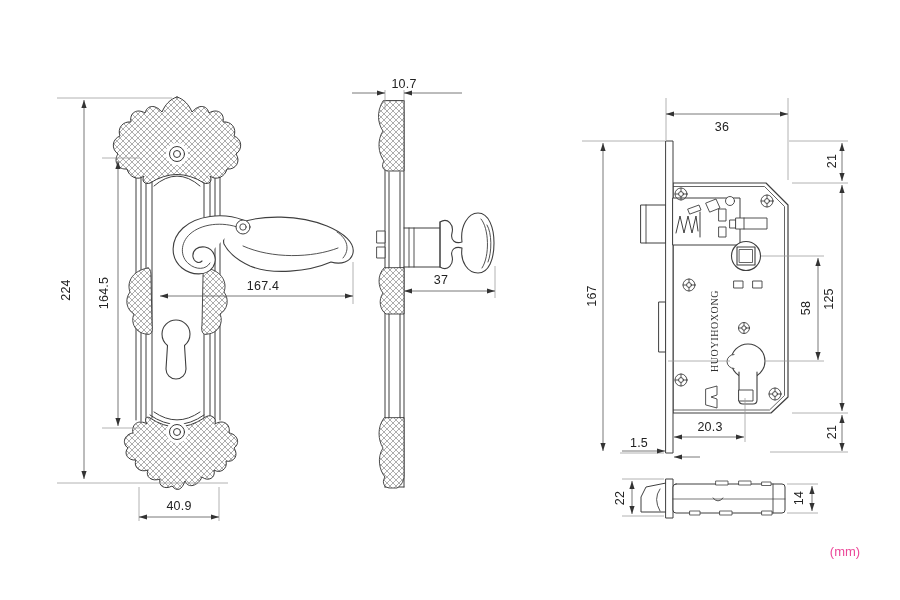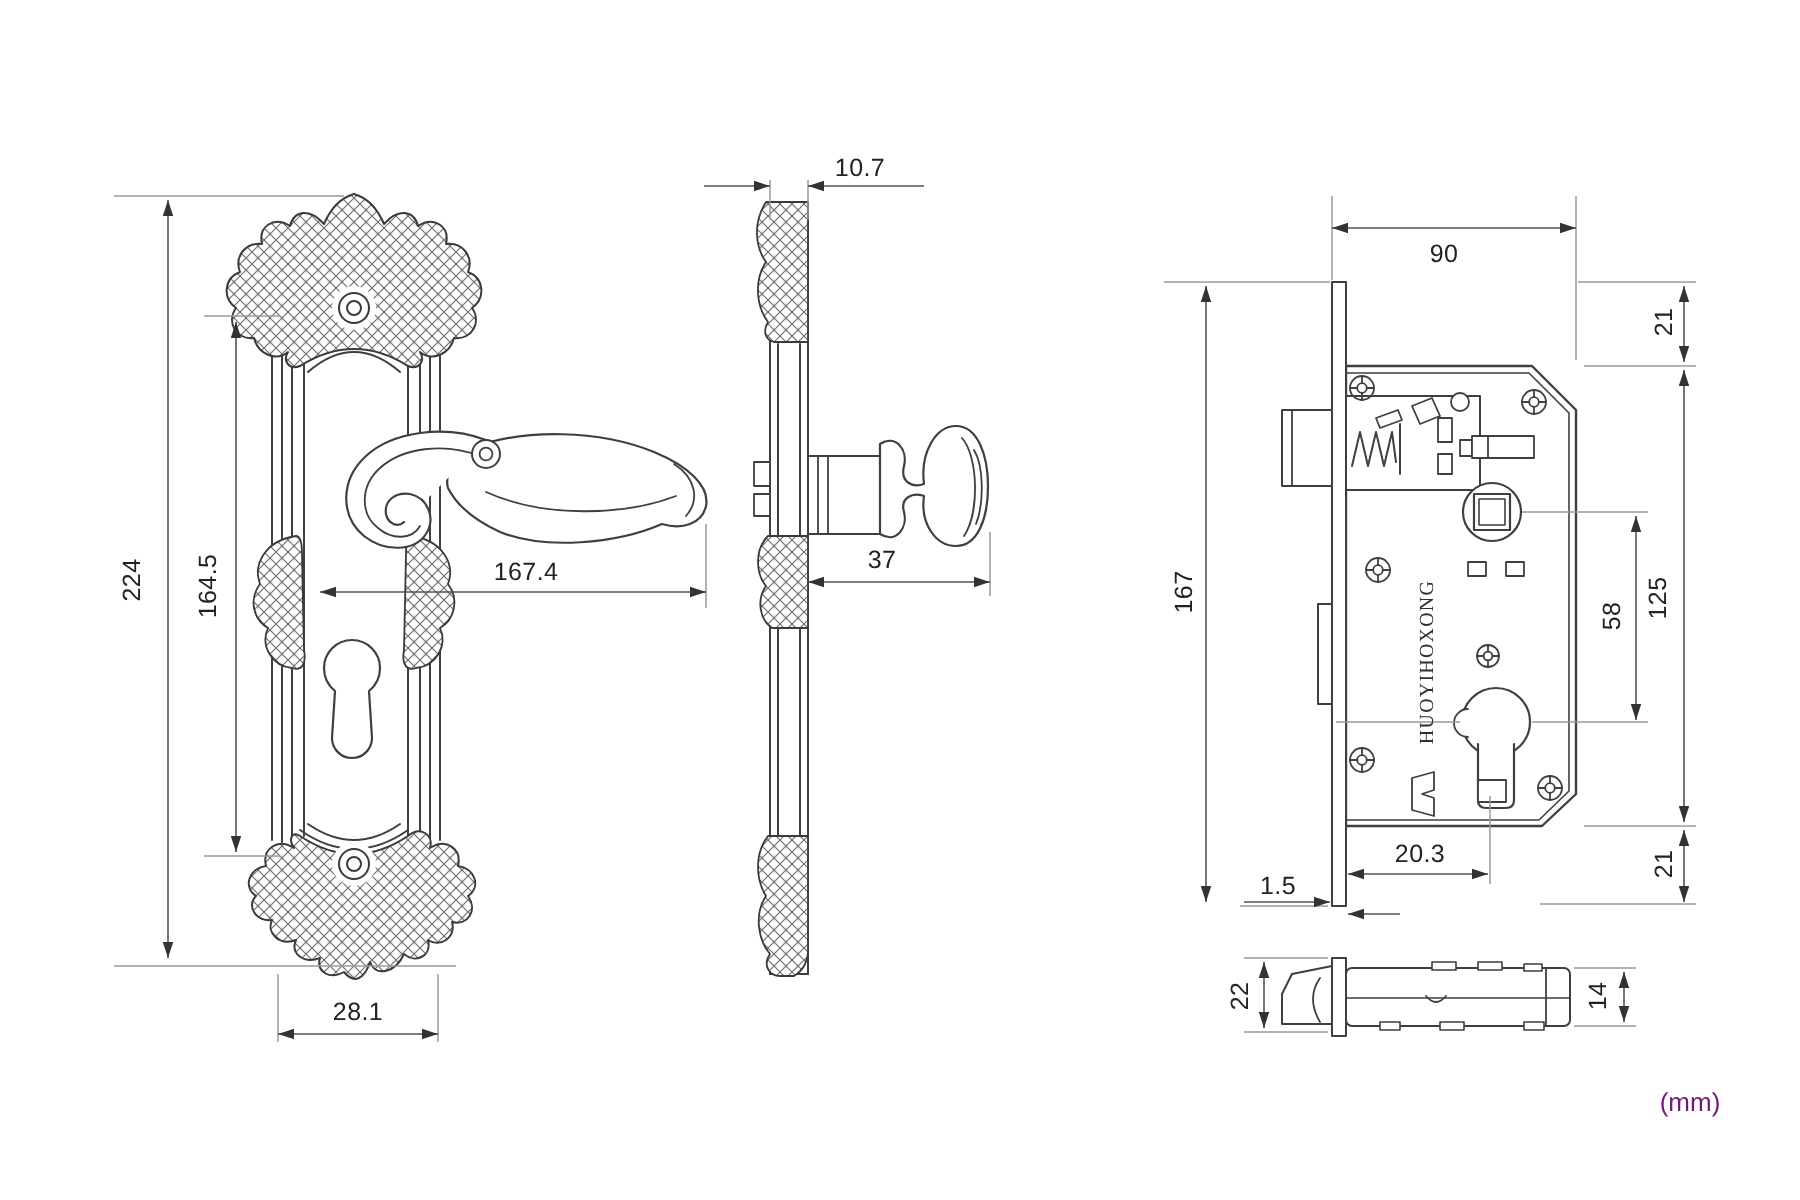--- a/index.html
+++ b/index.html
@@ -5,21 +5,21 @@
   html,body{margin:0;padding:0;background:#ffffff;}
   .canvas{position:relative;width:900px;height:600px;background:#fff;overflow:hidden;
           font-family:"Liberation Sans",sans-serif;}
   .canvas svg{position:absolute;left:0;top:0;}
   .dim{position:absolute;font-size:12.5px;color:#222;white-space:nowrap;
        transform:translate(-50%,-50%);letter-spacing:.2px;}
   .dim.rot{transform:translate(-50%,-50%) rotate(-90deg);}
   .brand{position:absolute;font-family:"Liberation Serif",serif;font-size:10px;
          letter-spacing:.6px;color:#2f2f2f;white-space:nowrap;
          transform:translate(-50%,-50%) rotate(-90deg);}
-  .units{position:absolute;font-size:13px;color:#701a75;transform:translate(-50%,-50%);}
+  .units{position:absolute;font-size:13px;color:#ec4899;transform:translate(-50%,-50%);}
 </style>
 </head>
 <body>
 
 <div class="canvas">
 
 <svg width="900" height="600" viewBox="0 0 900 600">
   <defs>
     <pattern id="xh" patternUnits="userSpaceOnUse" width="6" height="6">
       <rect width="6" height="6" fill="#ffffff"></rect>
@@ -333,26 +333,26 @@
           <polygon points="632,514 629.4,506 634.6,506"></polygon>
       <polygon points="812,486 809.4,494 814.6,494"></polygon>
           <polygon points="812,511 809.4,503 814.6,503"></polygon>
     </g>
   </g>
 </svg>
 
 <div class="dim rot" style="left:66px;top:290px">224</div>
 <div class="dim rot" style="left:104px;top:293px">164.5</div>
 <div class="dim" style="left:263px;top:286px">167.4</div>
-<div class="dim" style="left:179px;top:506px">28.1</div>
-
-<div class="dim" style="left:430px;top:84px">10.7</div>
+<div class="dim" style="left:179px;top:506px">40.9</div>
+
+<div class="dim" style="left:404px;top:84px">10.7</div>
 <div class="dim" style="left:441px;top:280px">37</div>
 
-<div class="dim" style="left:722px;top:127px">90</div>
+<div class="dim" style="left:722px;top:127px">36</div>
 <div class="dim rot" style="left:832px;top:161px">21</div>
 <div class="dim rot" style="left:592px;top:296px">167</div>
 <div class="dim rot" style="left:829px;top:299px">125</div>
 <div class="dim rot" style="left:806px;top:308px">58</div>
 <div class="dim rot" style="left:832px;top:432px">21</div>
 <div class="dim" style="left:710px;top:427px">20.3</div>
 <div class="dim" style="left:639px;top:443px">1.5</div>
 
 <div class="dim rot" style="left:620px;top:498px">22</div>
 <div class="dim rot" style="left:799px;top:498px">14</div>

